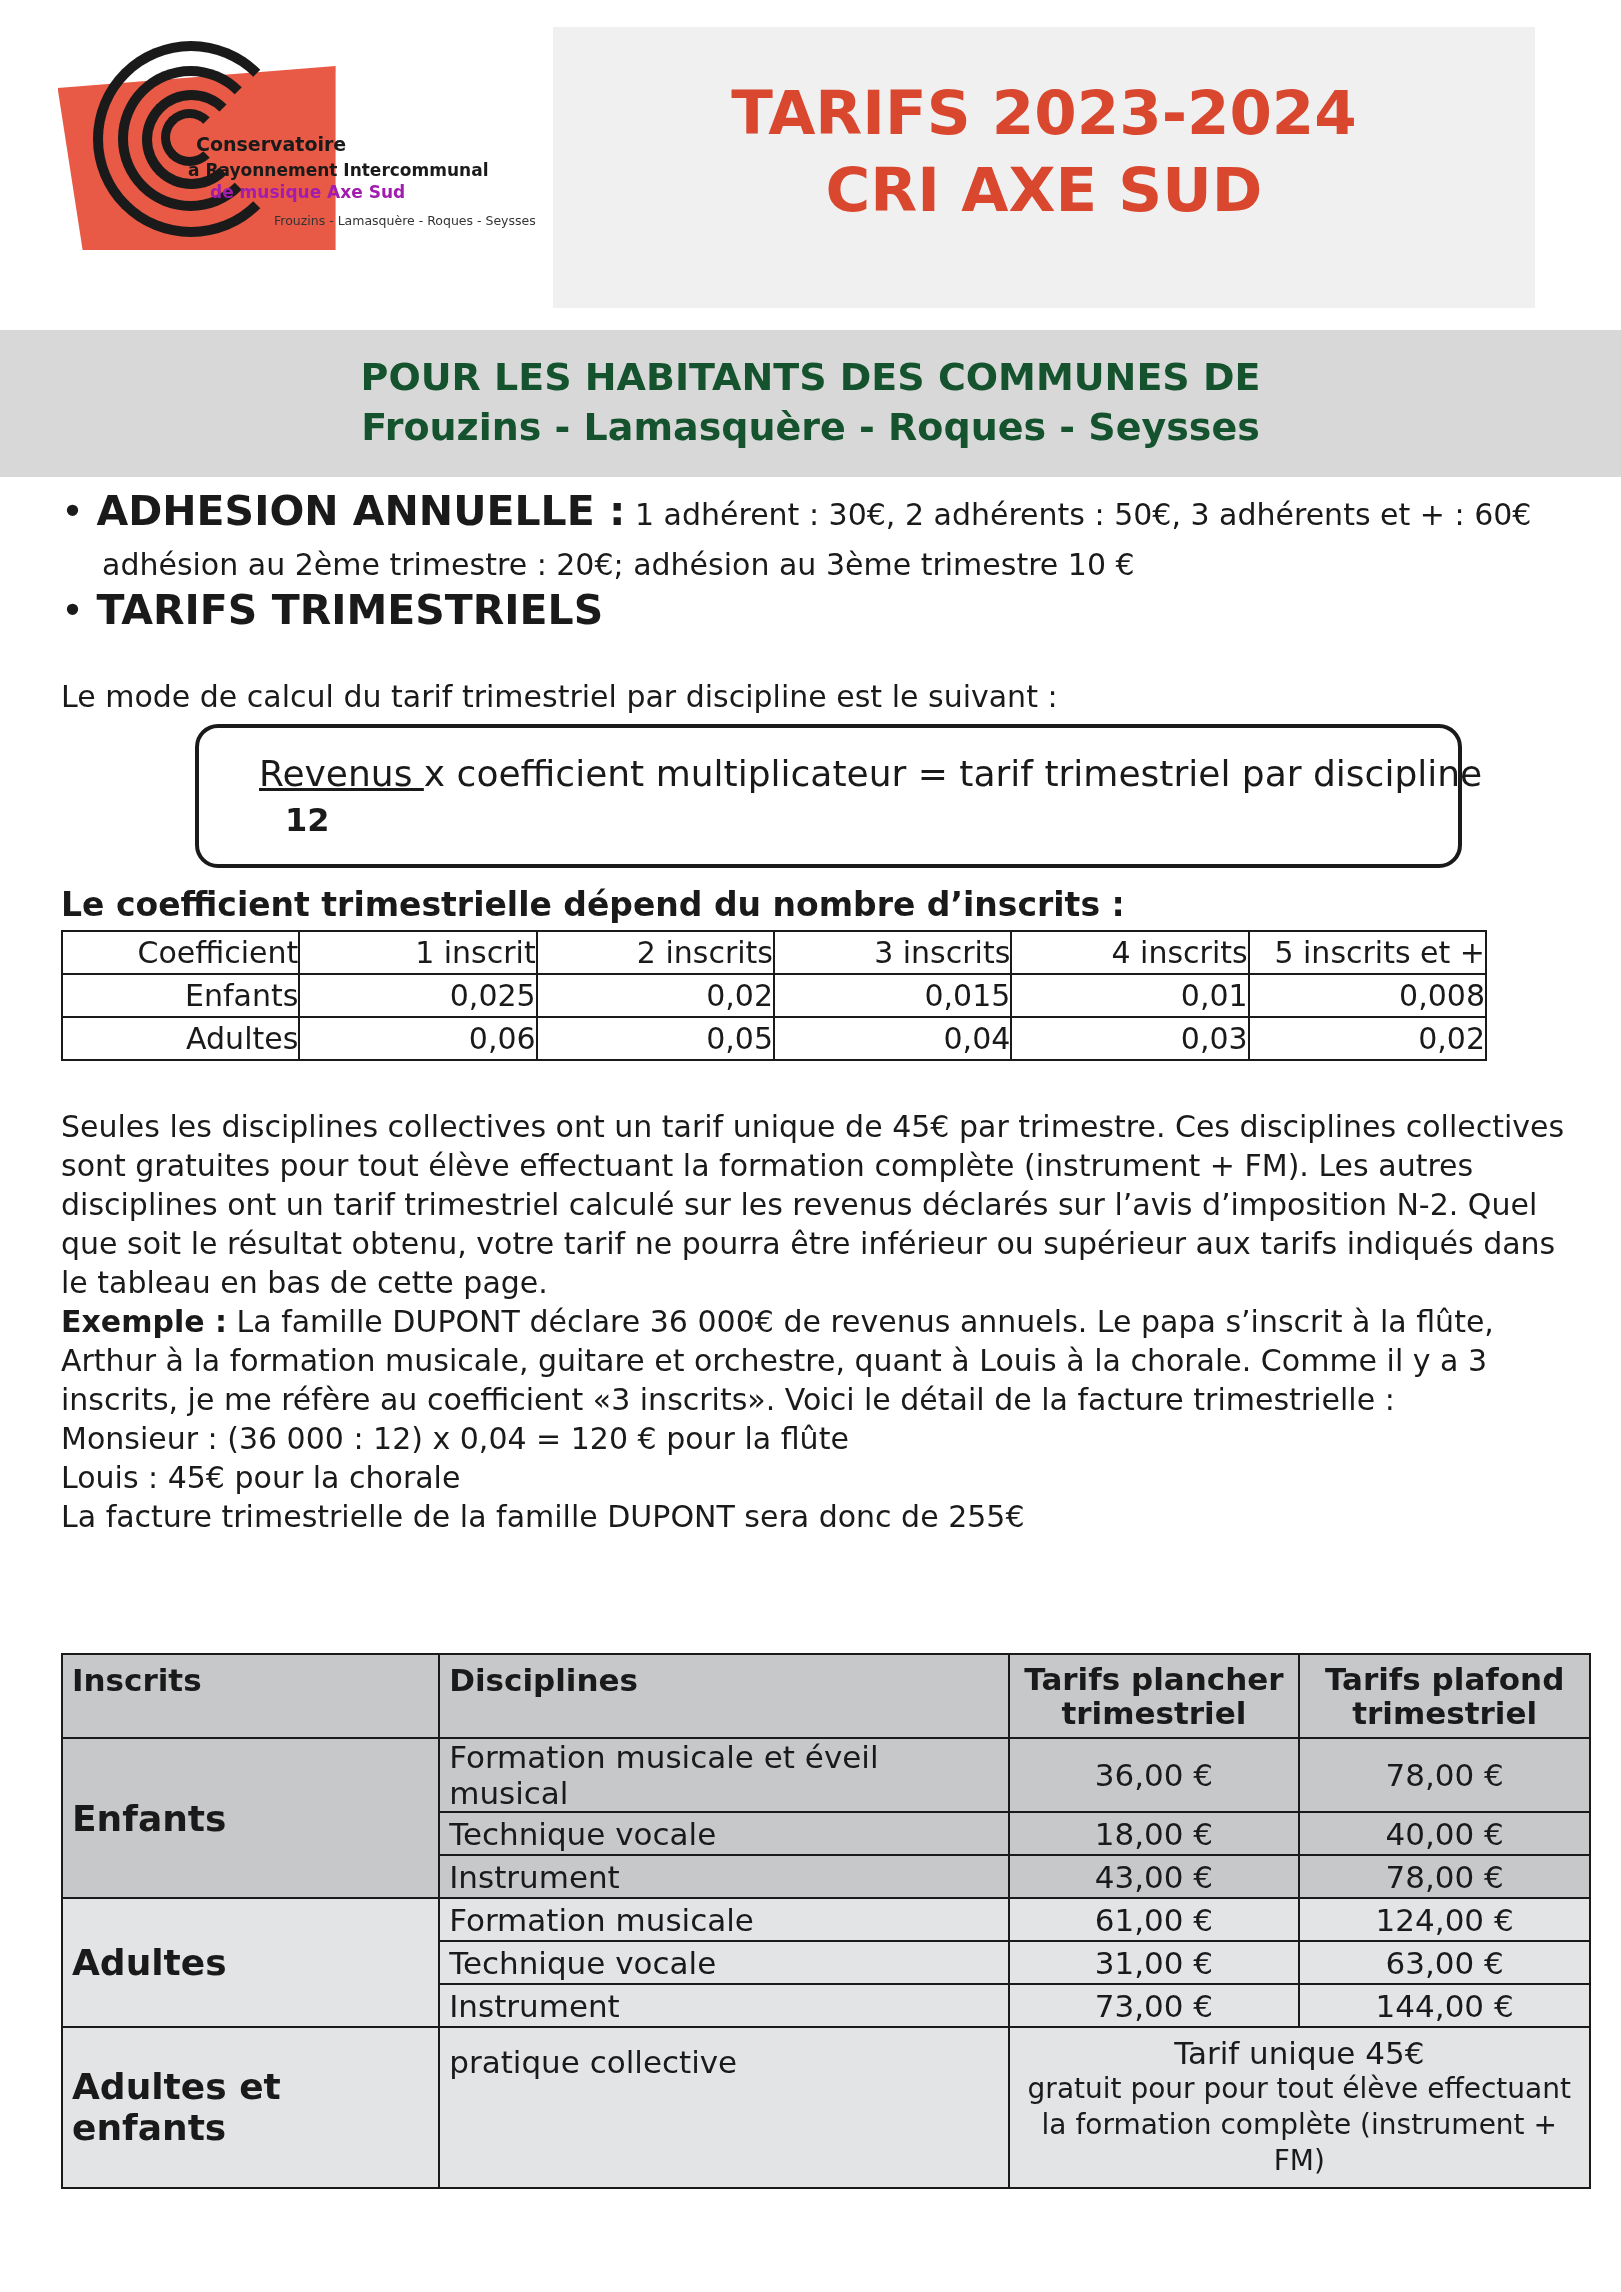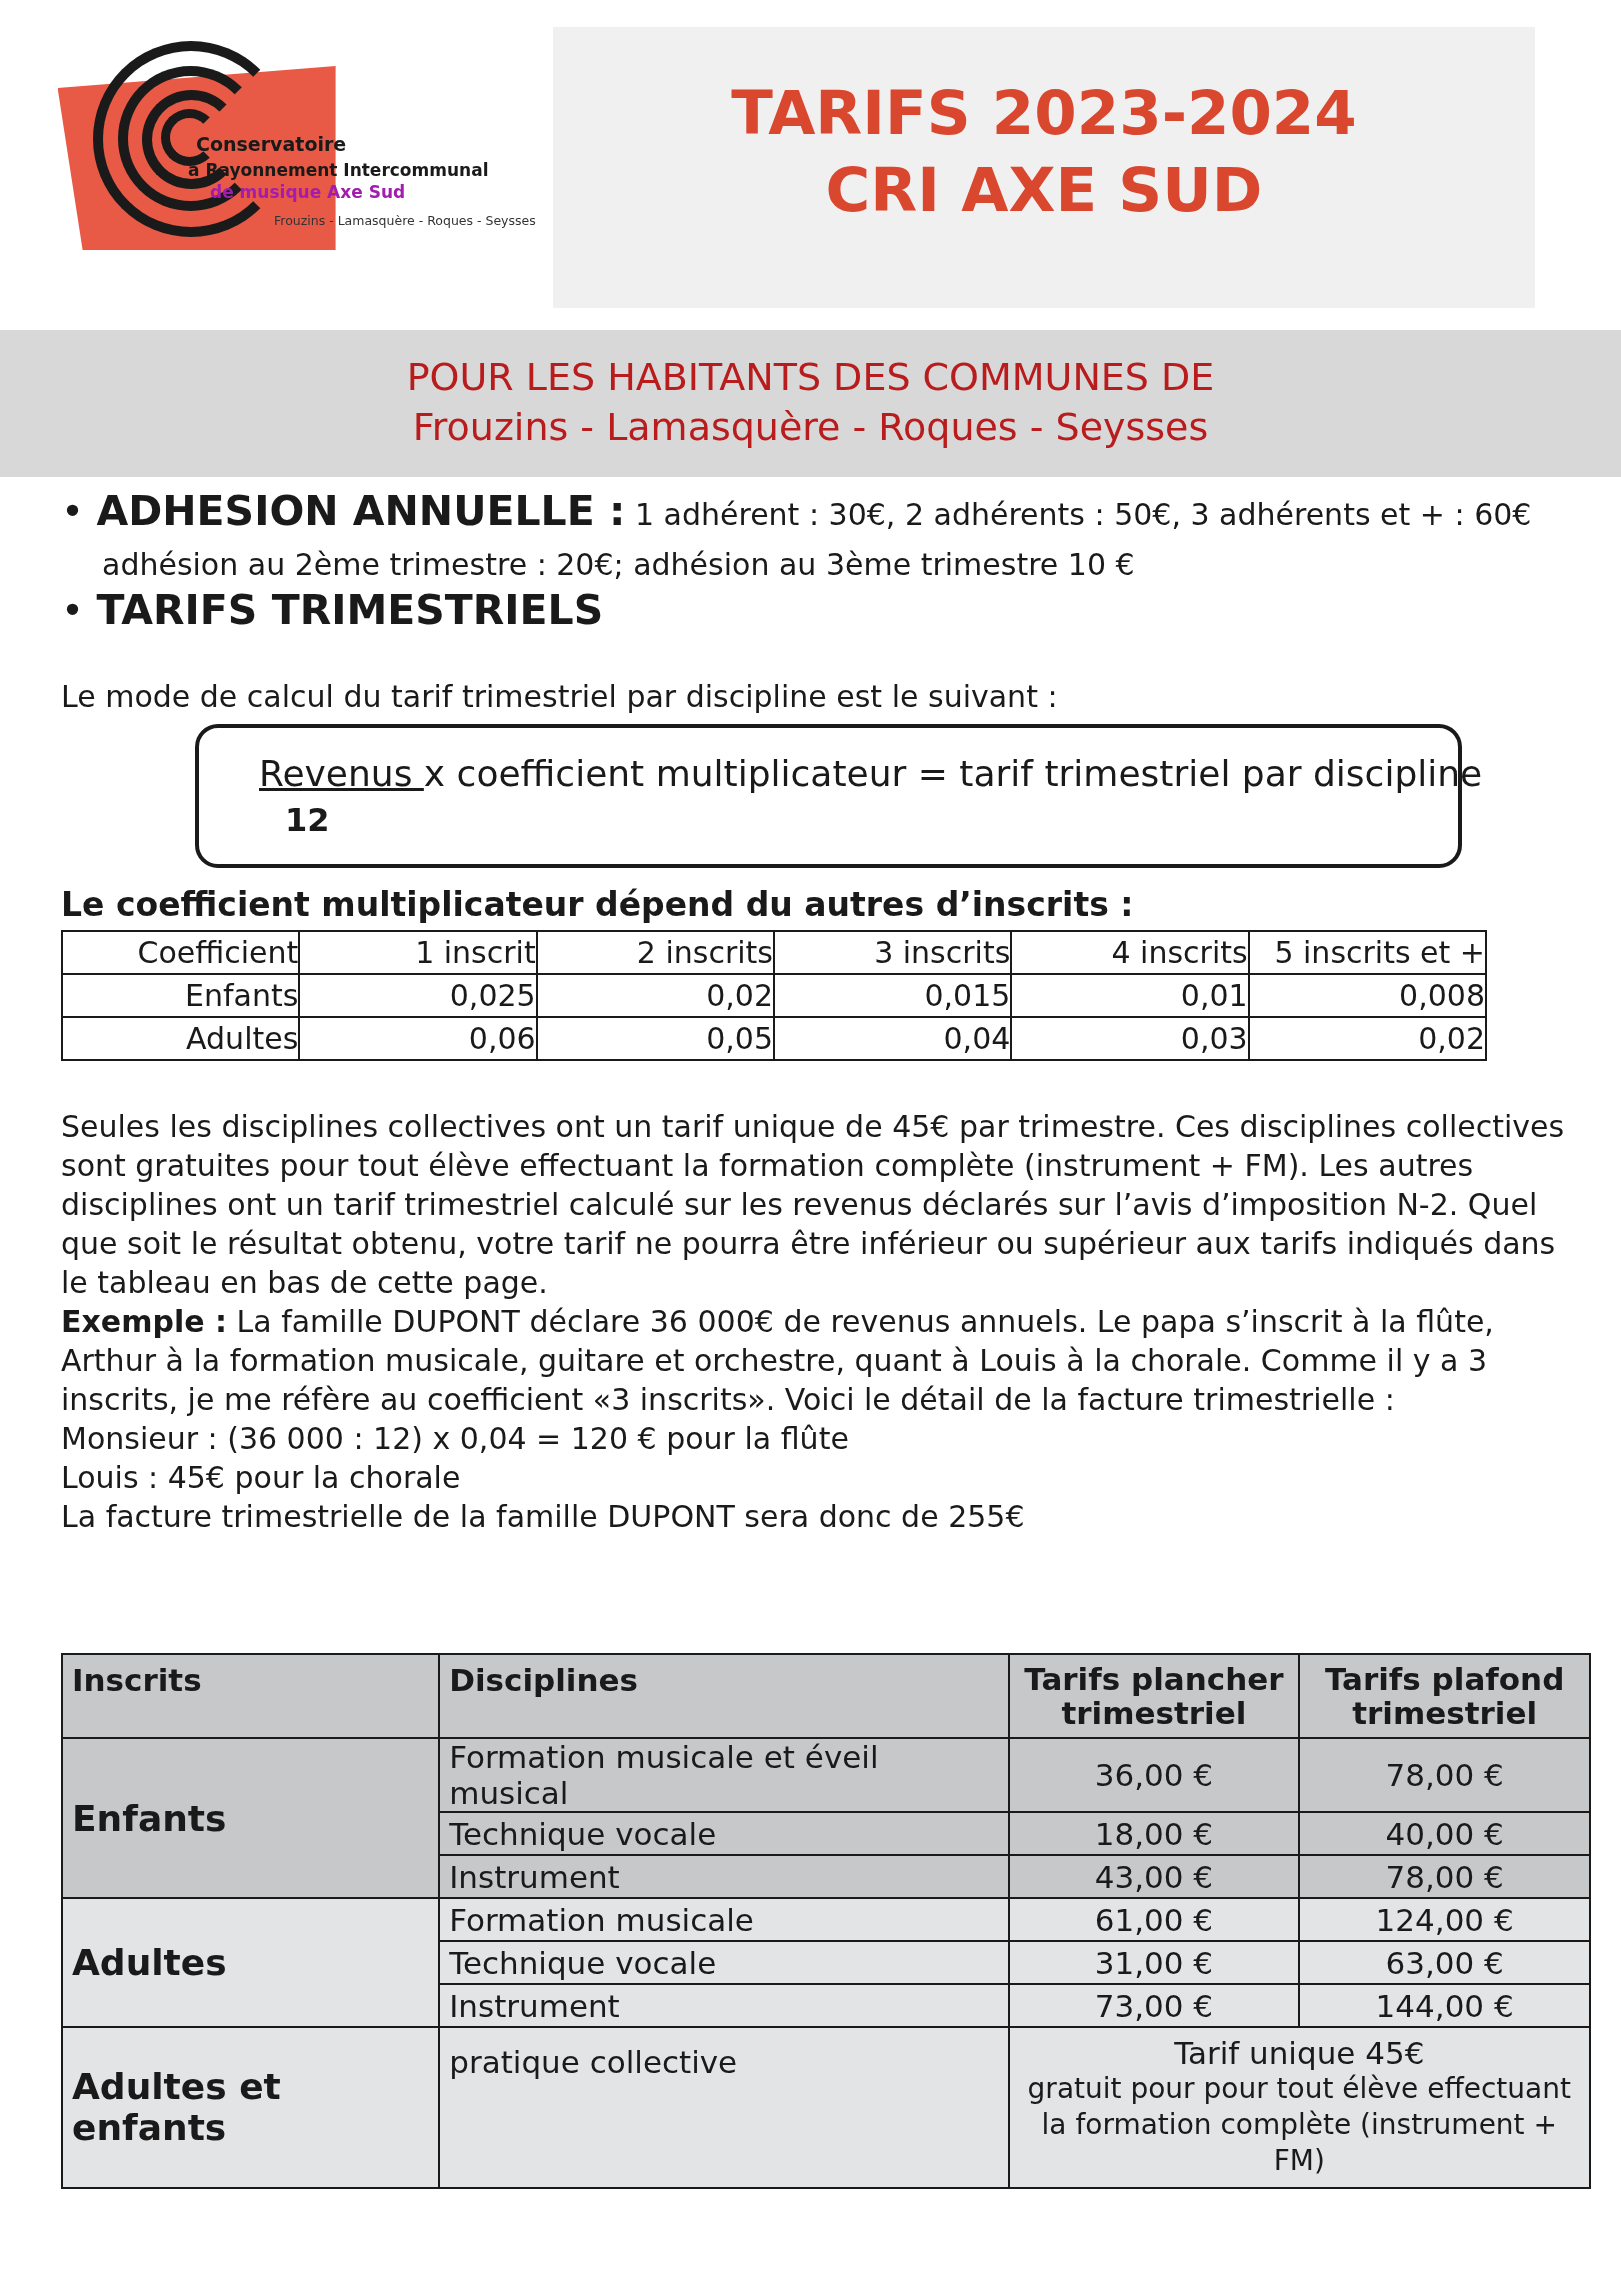--- a/index.html
+++ b/index.html
@@ -18,21 +18,21 @@
   #logo .t3 { position:absolute; left:124px; top:146px; font-size:17px; font-weight:bold; color:#a21caf; }
   #logo .t4 { position:absolute; left:220px; top:177px; font-size:12.5px; color:#333; }
 
   
   #title-box { left:553px; top:27px; width:982px; height:281px; background:#f0f0f0; }
   #title-box .line { display:block; text-align:center; color:#d9472f; font-weight:bold; font-size:61px; line-height:77px; }
   #title-box .inner { padding-top:47px; }
 
   
   #band { left:0; top:330px; width:1621px; height:147px; background:#d8d8d8; text-align:center; }
-  #band .l1, #band .l2 { display:block; color:#b91c1c; font-weight:normal; font-size:38px; line-height:50px; }
+  #band .l1, #band .l2 { display:block; color:#14532d; font-weight:bold; font-size:38px; line-height:50px; }
   #band .l1 { padding-top:21.5px; }
 
   .section-head { font-weight:bold; font-size:41px; }
   .bullet { font-size:39px; margin-right:12.5px; }
   .body-text { font-size:30px; }
 
   #adhesion { left:61px; top:484px; width:1540px; }
   #adhesion .row1 { line-height:54px; white-space:nowrap; }
   #adhesion .row2 { padding-left:41px; font-size:30px; line-height:36px; }
   #trimestriels { left:61px; top:582px; line-height:57px; }
@@ -104,21 +104,21 @@
   <span class="bullet">•</span><span class="section-head">TARIFS TRIMESTRIELS</span>
 </div>
 
 <div id="calc-intro" class="abs">Le mode de calcul du tarif trimestriel par discipline est le suivant :</div>
 
 <div id="formula-box" class="abs">
   <div class="f1"><span class="rev">Revenus </span><span> x coefficient multiplicateur = tarif trimestriel par discipline</span></div>
   <div class="f2">12</div>
 </div>
 
-<div id="coef-title" class="abs">Le coefficient multiplicateur dépend du autres d’inscrits :</div>
+<div id="coef-title" class="abs">Le coefficient trimestrielle dépend du nombre d’inscrits :</div>
 
 <table id="coef-table" class="abs">
   <tbody>
       <tr>
     <td>Coefficient</td>
     <td>1 inscrit</td>
     <td>2 inscrits</td>
     <td>3 inscrits</td>
     <td>4 inscrits</td>
     <td>5 inscrits et +</td>

